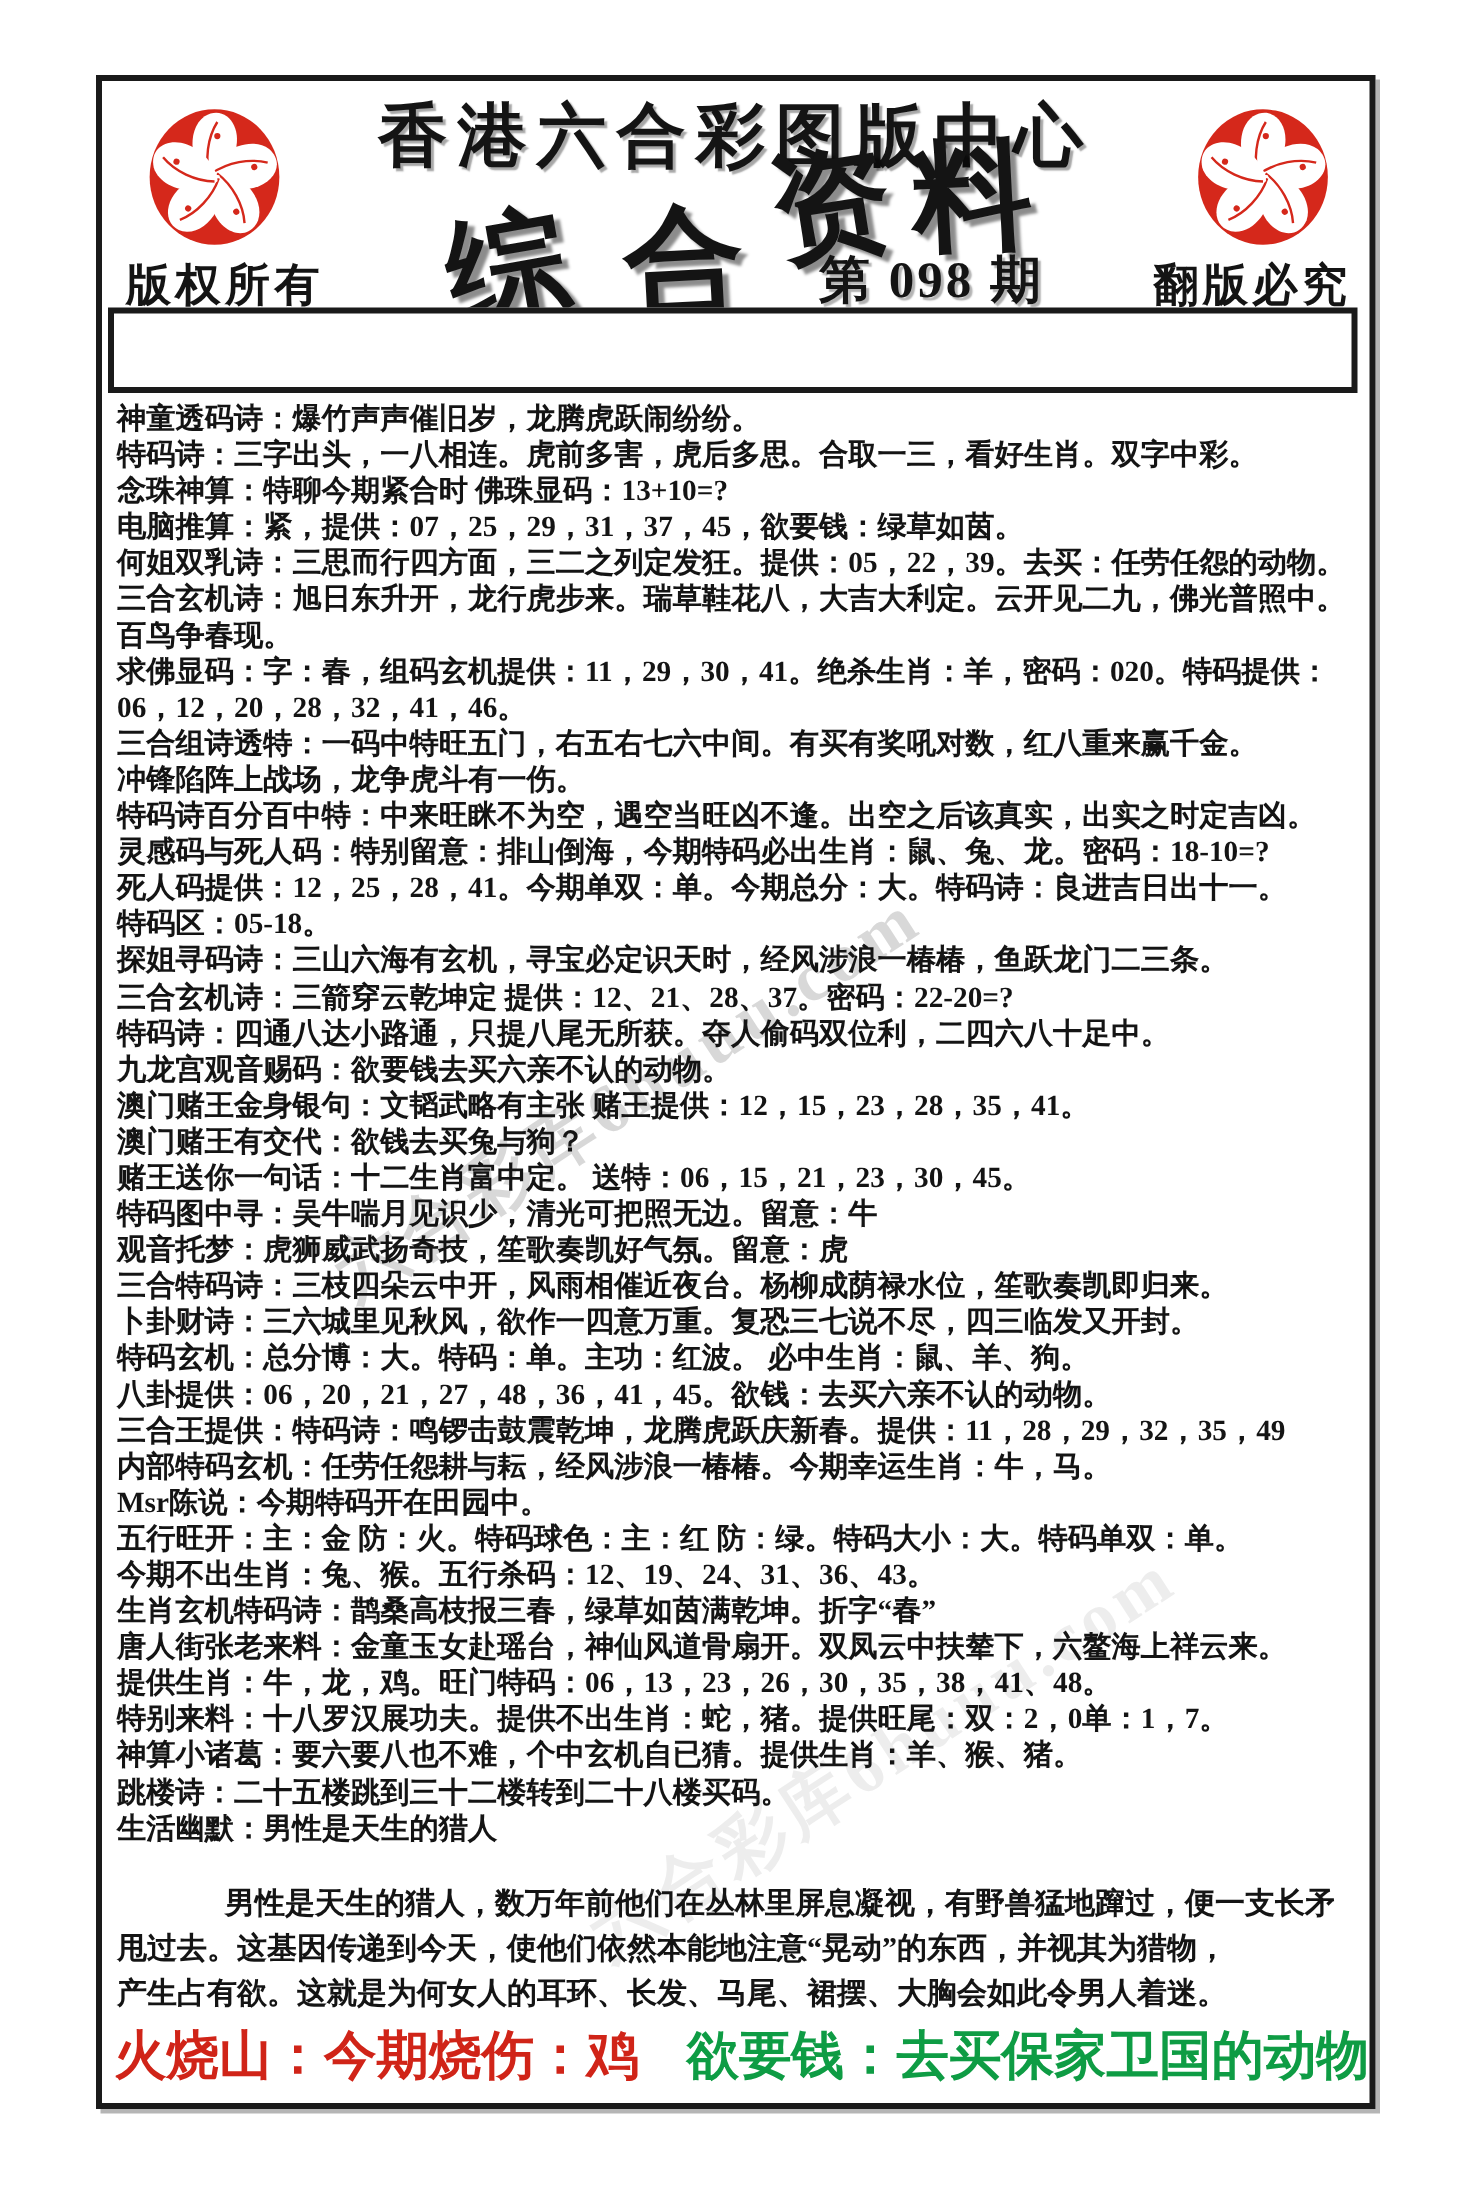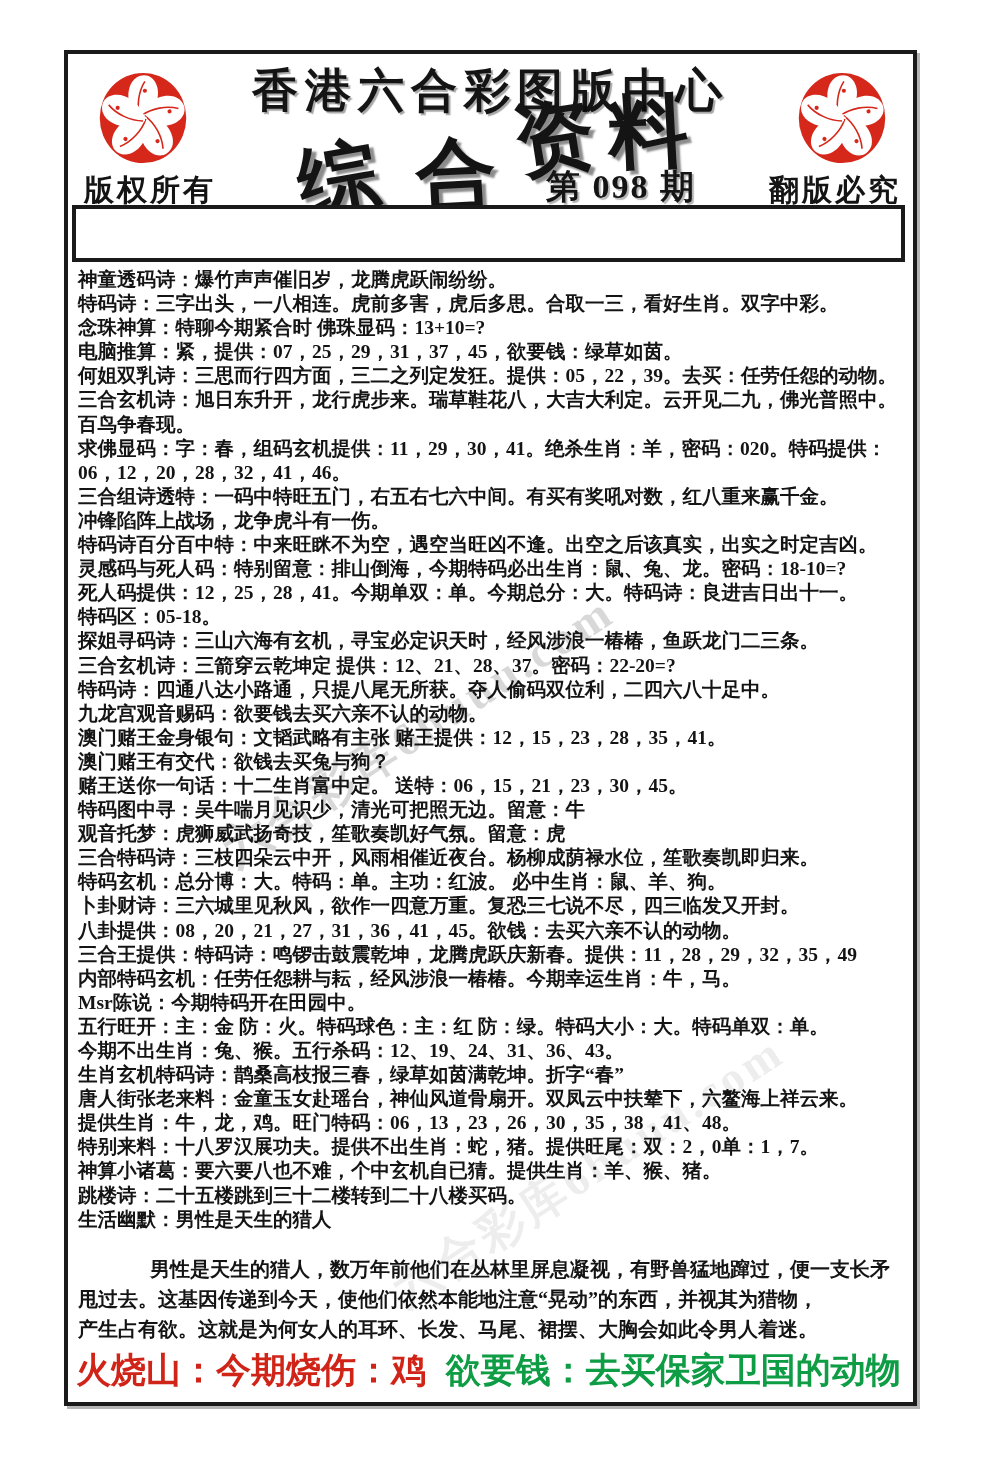--- a/index.html
+++ b/index.html
@@ -49,21 +49,21 @@
     font-size:20px;line-height:30px;font-weight:700;
   }
   .paragraph div{white-space:nowrap;}
   .paragraph div:first-child{padding-left:72px;}
   .footer-line{
     position:absolute;left:8px;bottom:8px;width:830px;
     font-size:35px;font-weight:700;white-space:nowrap;
     font-family:"Liberation Sans","DejaVu Sans",sans-serif;
   }
   .footer-red{color:#d02418;text-align:right;}
-  .footer-green{color:#0e9c44;margin-left:10px;}
+  .footer-green{color:#0e9c44;margin-left:22px;}
   .wm{
     position:absolute;font-size:46px;font-weight:700;white-space:nowrap;
     transform:rotate(-33deg);transform-origin:left center;pointer-events:none;
     color:rgba(125,125,125,.30);letter-spacing:4px;
   }
   .wm2{color:rgba(125,125,125,.14);}
 </style>
 </head>
 <body>
 
@@ -171,23 +171,23 @@
         <div class="line">探姐寻码诗：三山六海有玄机，寻宝必定识天时，经风涉浪一椿椿，鱼跃龙门二三条。</div>
         <div class="line">三合玄机诗：三箭穿云乾坤定 提供：12、21、28、37。密码：22-20=?</div>
         <div class="line">特码诗：四通八达小路通，只提八尾无所获。夺人偷码双位利，二四六八十足中。</div>
         <div class="line">九龙宫观音赐码：欲要钱去买六亲不认的动物。</div>
         <div class="line">澳门赌王金身银句：文韬武略有主张 赌王提供：12，15，23，28，35，41。</div>
         <div class="line">澳门赌王有交代：欲钱去买兔与狗？</div>
         <div class="line">赌王送你一句话：十二生肖富中定。 送特：06，15，21，23，30，45。</div>
         <div class="line">特码图中寻：吴牛喘月见识少，清光可把照无边。留意：牛</div>
         <div class="line">观音托梦：虎狮威武扬奇技，笙歌奏凯好气氛。留意：虎</div>
         <div class="line">三合特码诗：三枝四朵云中开，风雨相催近夜台。杨柳成荫禄水位，笙歌奏凯即归来。</div>
+        <div class="line">卜卦财诗：三六城里见秋风，欲作一四意万重。复恐三七说不尽，四三临发又开封。</div>
         <div class="line">特码玄机：总分博：大。特码：单。主功：红波。 必中生肖：鼠、羊、狗。</div>
-        <div class="line">卜卦财诗：三六城里见秋风，欲作一四意万重。复恐三七说不尽，四三临发又开封。</div>
-        <div class="line">八卦提供：08，20，21，27，31，36，41，45。欲钱：去买六亲不认的动物。</div>
+        <div class="line">八卦提供：06，20，21，27，48，36，41，45。欲钱：去买六亲不认的动物。</div>
         <div class="line">三合王提供：特码诗：鸣锣击鼓震乾坤，龙腾虎跃庆新春。提供：11，28，29，32，35，49</div>
         <div class="line">内部特码玄机：任劳任怨耕与耘，经风涉浪一椿椿。今期幸运生肖：牛，马。</div>
         <div class="line">Msr陈说：今期特码开在田园中。</div>
         <div class="line">五行旺开：主：金 防：火。特码球色：主：红 防：绿。特码大小：大。特码单双：单。</div>
         <div class="line">今期不出生肖：兔、猴。五行杀码：12、19、24、31、36、43。</div>
         <div class="line">生肖玄机特码诗：鹊桑高枝报三春，绿草如茵满乾坤。折字“春”</div>
         <div class="line">唐人街张老来料：金童玉女赴瑶台，神仙风道骨扇开。双凤云中扶辇下，六鳌海上祥云来。</div>
         <div class="line">提供生肖：牛，龙，鸡。旺门特码：06，13，23，26，30，35，38，41、48。</div>
         <div class="line">特别来料：十八罗汉展功夫。提供不出生肖：蛇，猪。提供旺尾：双：2，0单：1，7。</div>
         <div class="line">神算小诸葛：要六要八也不难，个中玄机自已猜。提供生肖：羊、猴、猪。</div>

